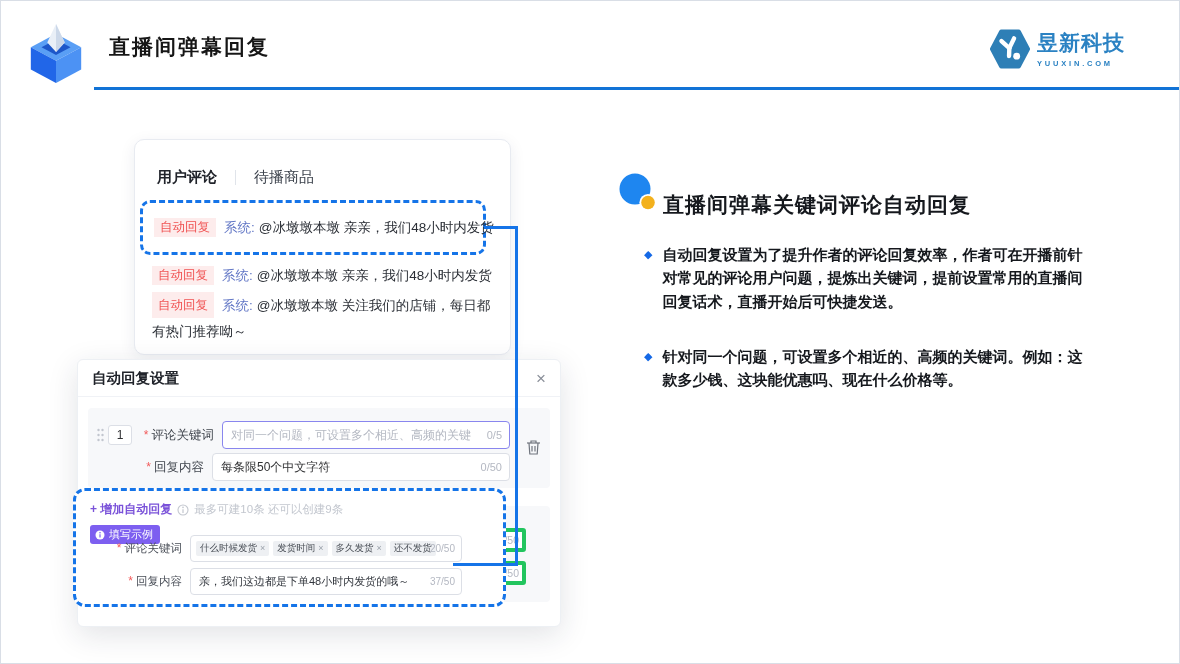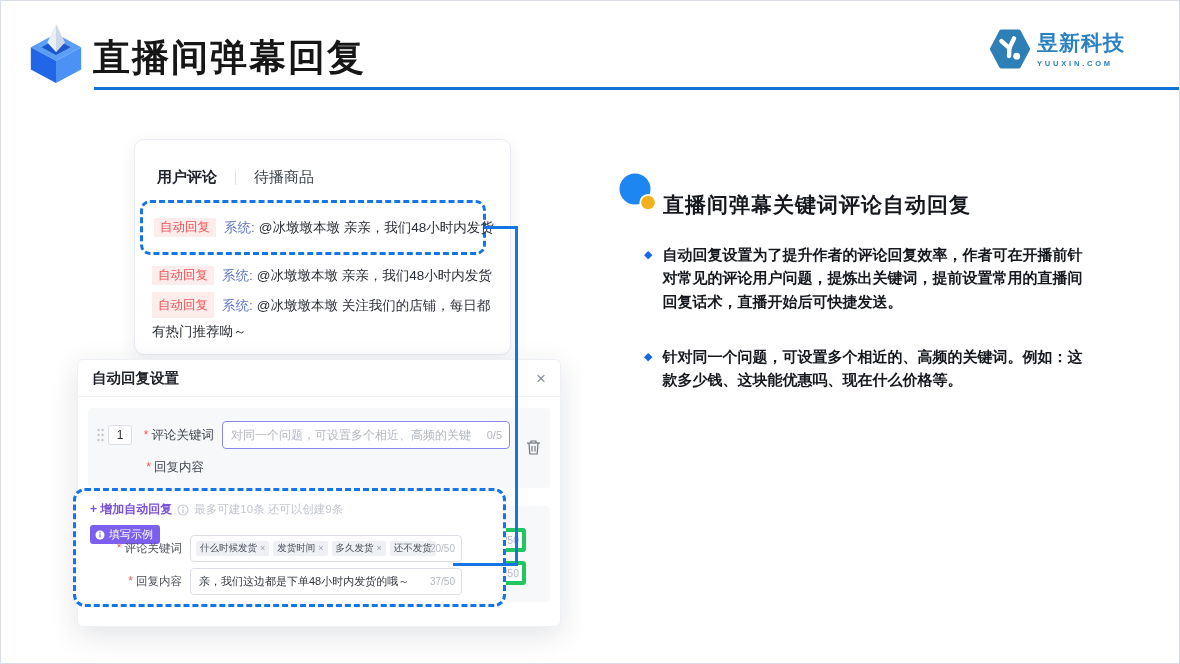--- a/index.html
+++ b/index.html
@@ -5,21 +5,21 @@
   * { margin:0; padding:0; box-sizing:border-box; }
   html,body { background:#fff; }
   .stage{
     position:relative; width:1180px; height:664px; background:#fff;
     border:1px solid #d9dee6; overflow:hidden;
     font-family:"Liberation Sans","DejaVu Sans",sans-serif; color:#1a1a1a;
   }
   .abs{ position:absolute; }
 
   
-  .page-title{ left:92px; top:32px; font-size:37px; font-weight:600; letter-spacing:2px; color:#161616; }
+  .page-title{ left:108px; top:32px; font-size:21px; font-weight:600; letter-spacing:2px; color:#161616; }
   .header-rule{ left:93px; top:86px; width:1086px; height:3px; background:#1173d6; }
   .logo-text{ left:1036px; top:28px; color:#2b82c3; }
   .logo-name{ font-size:21px; font-weight:600; letter-spacing:1px; }
   .logo-domain{ font-size:7.5px; letter-spacing:2.8px; margin-top:2px; font-weight:700; }
 
   
   .comments-card{
     left:133px; top:138px; width:377px; height:216px; background:#fff;
     border:1px solid #e8ebf1; border-radius:10px;
     box-shadow:0 4px 16px rgba(20,40,80,.08); z-index:10;
@@ -223,20 +223,24 @@
           <input readonly="" placeholder="对同一个问题，可设置多个相近、高频的关键词，Tag确定，最多5个" style="">
           <span class="counter">0/5</span>
         </span>
       </div>
       <div class="frow frow2">
         <span class="row2-spacer"></span>
         <span class="flabel-cell">
             <span class="req">*</span>
             <span class="flabel">回复内容</span>
           </span>
+        <span class="field field-normal">
+          <input readonly="" value="每条限50个中文字符" style="">
+          <span class="counter">0/50</span>
+        </span>
       </div>
       <span class="sec-divider"></span>
       <span class="trash-btn">
         <svg width="15" height="17" viewBox="0 0 15 17" fill="none" stroke="#70757e" stroke-width="1.2">
           <line x1="1" y1="4" x2="14" y2="4"></line>
             <path d="M5 4 L5 2 L10 2 L10 4"></path>
           <path d="M3 4 L3.8 15 L11.2 15 L12 4"></path>
             <line x1="6" y1="7" x2="6" y2="12.5"></line>
             <line x1="9" y1="7" x2="9" y2="12.5"></line>
         </svg>

